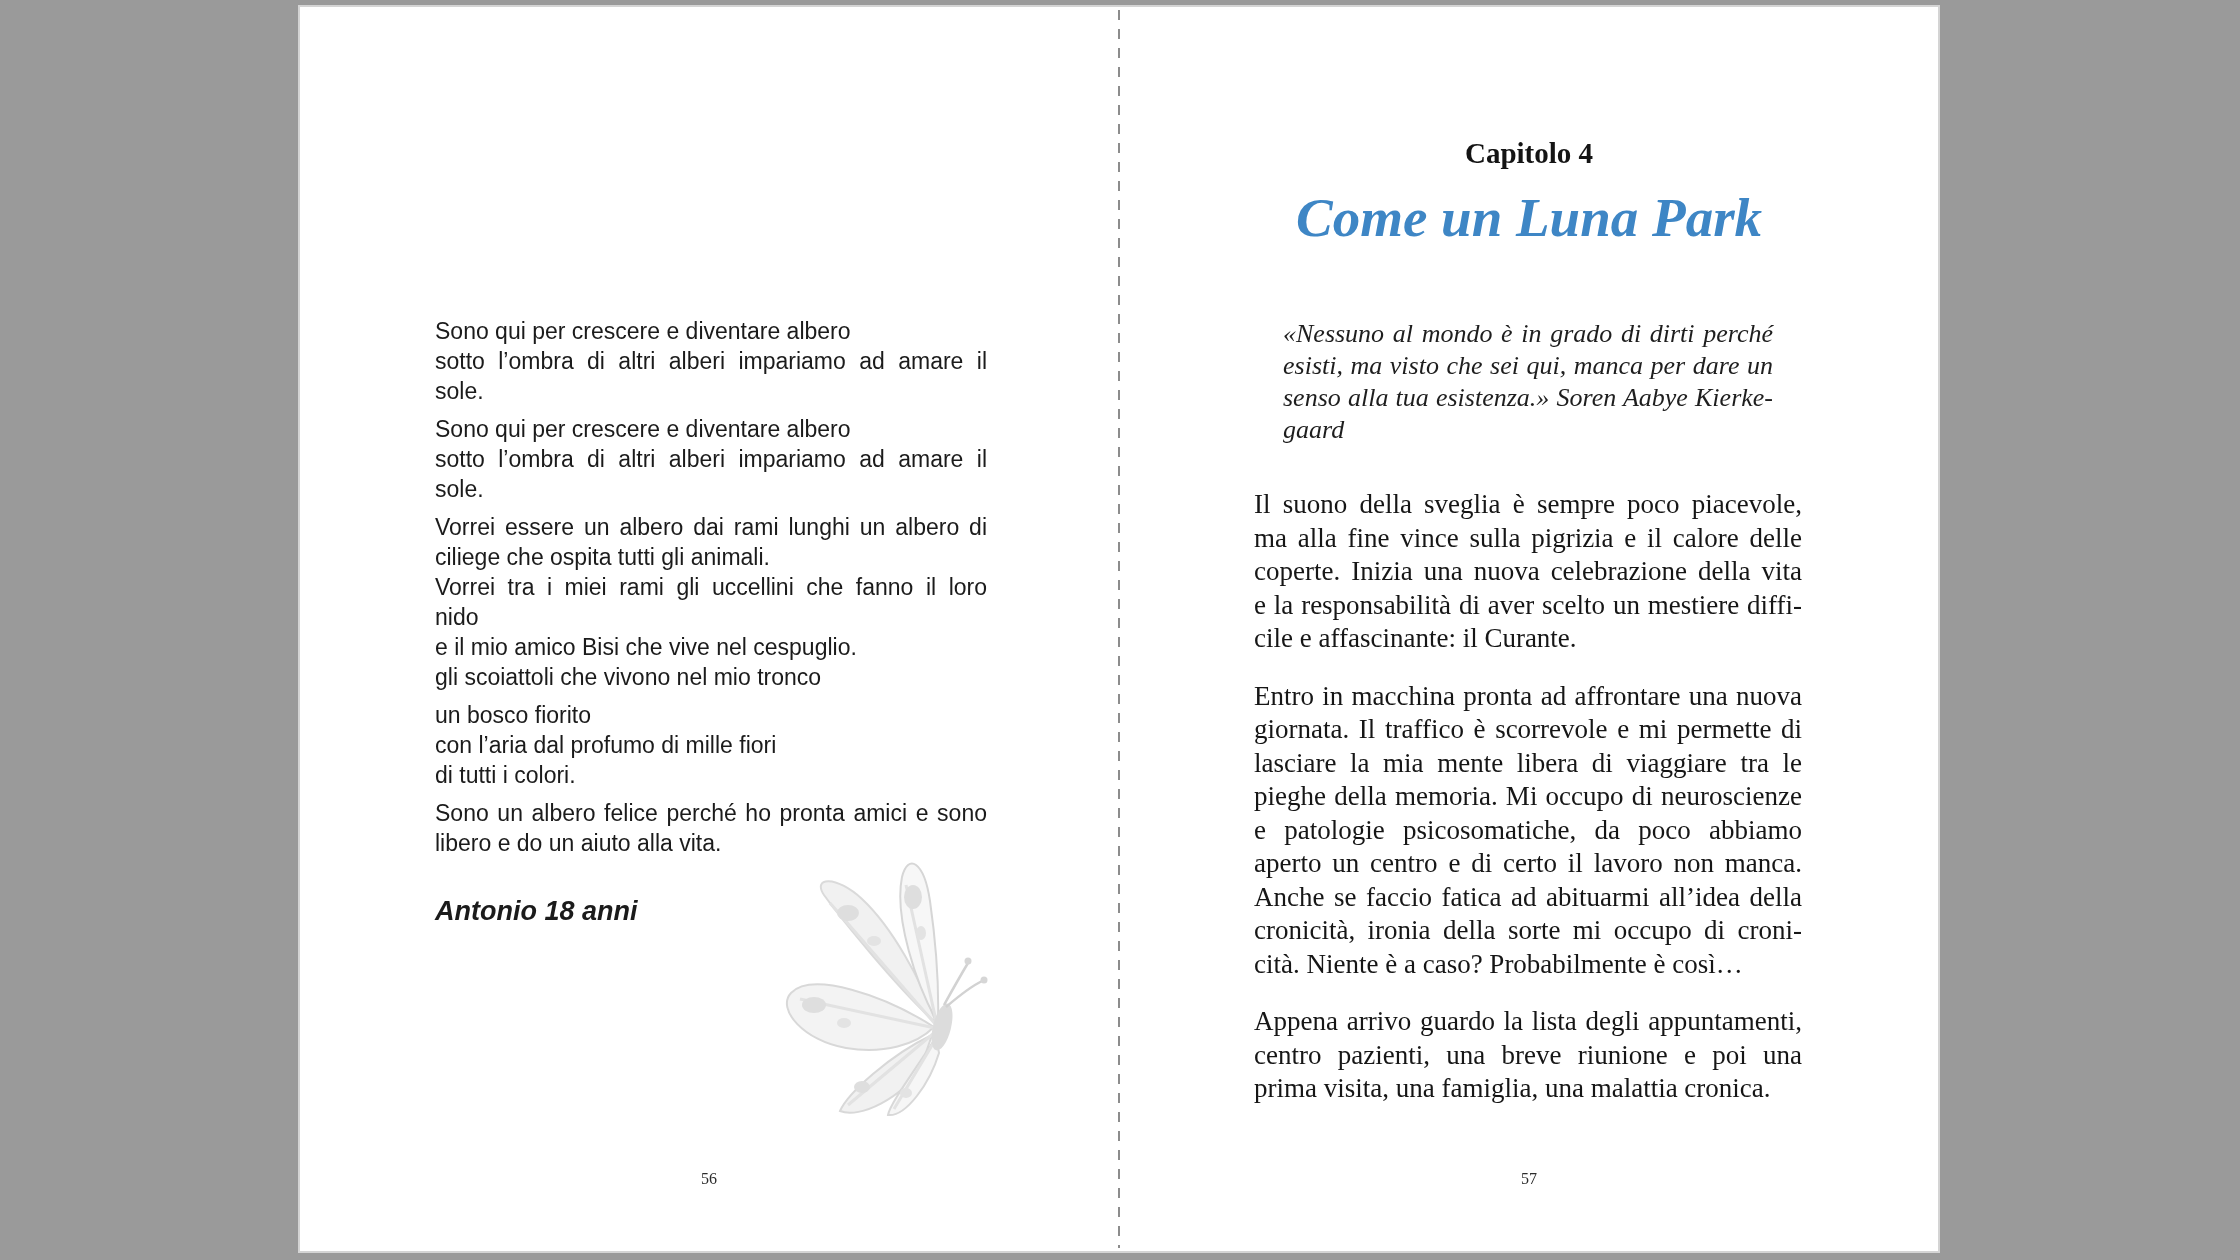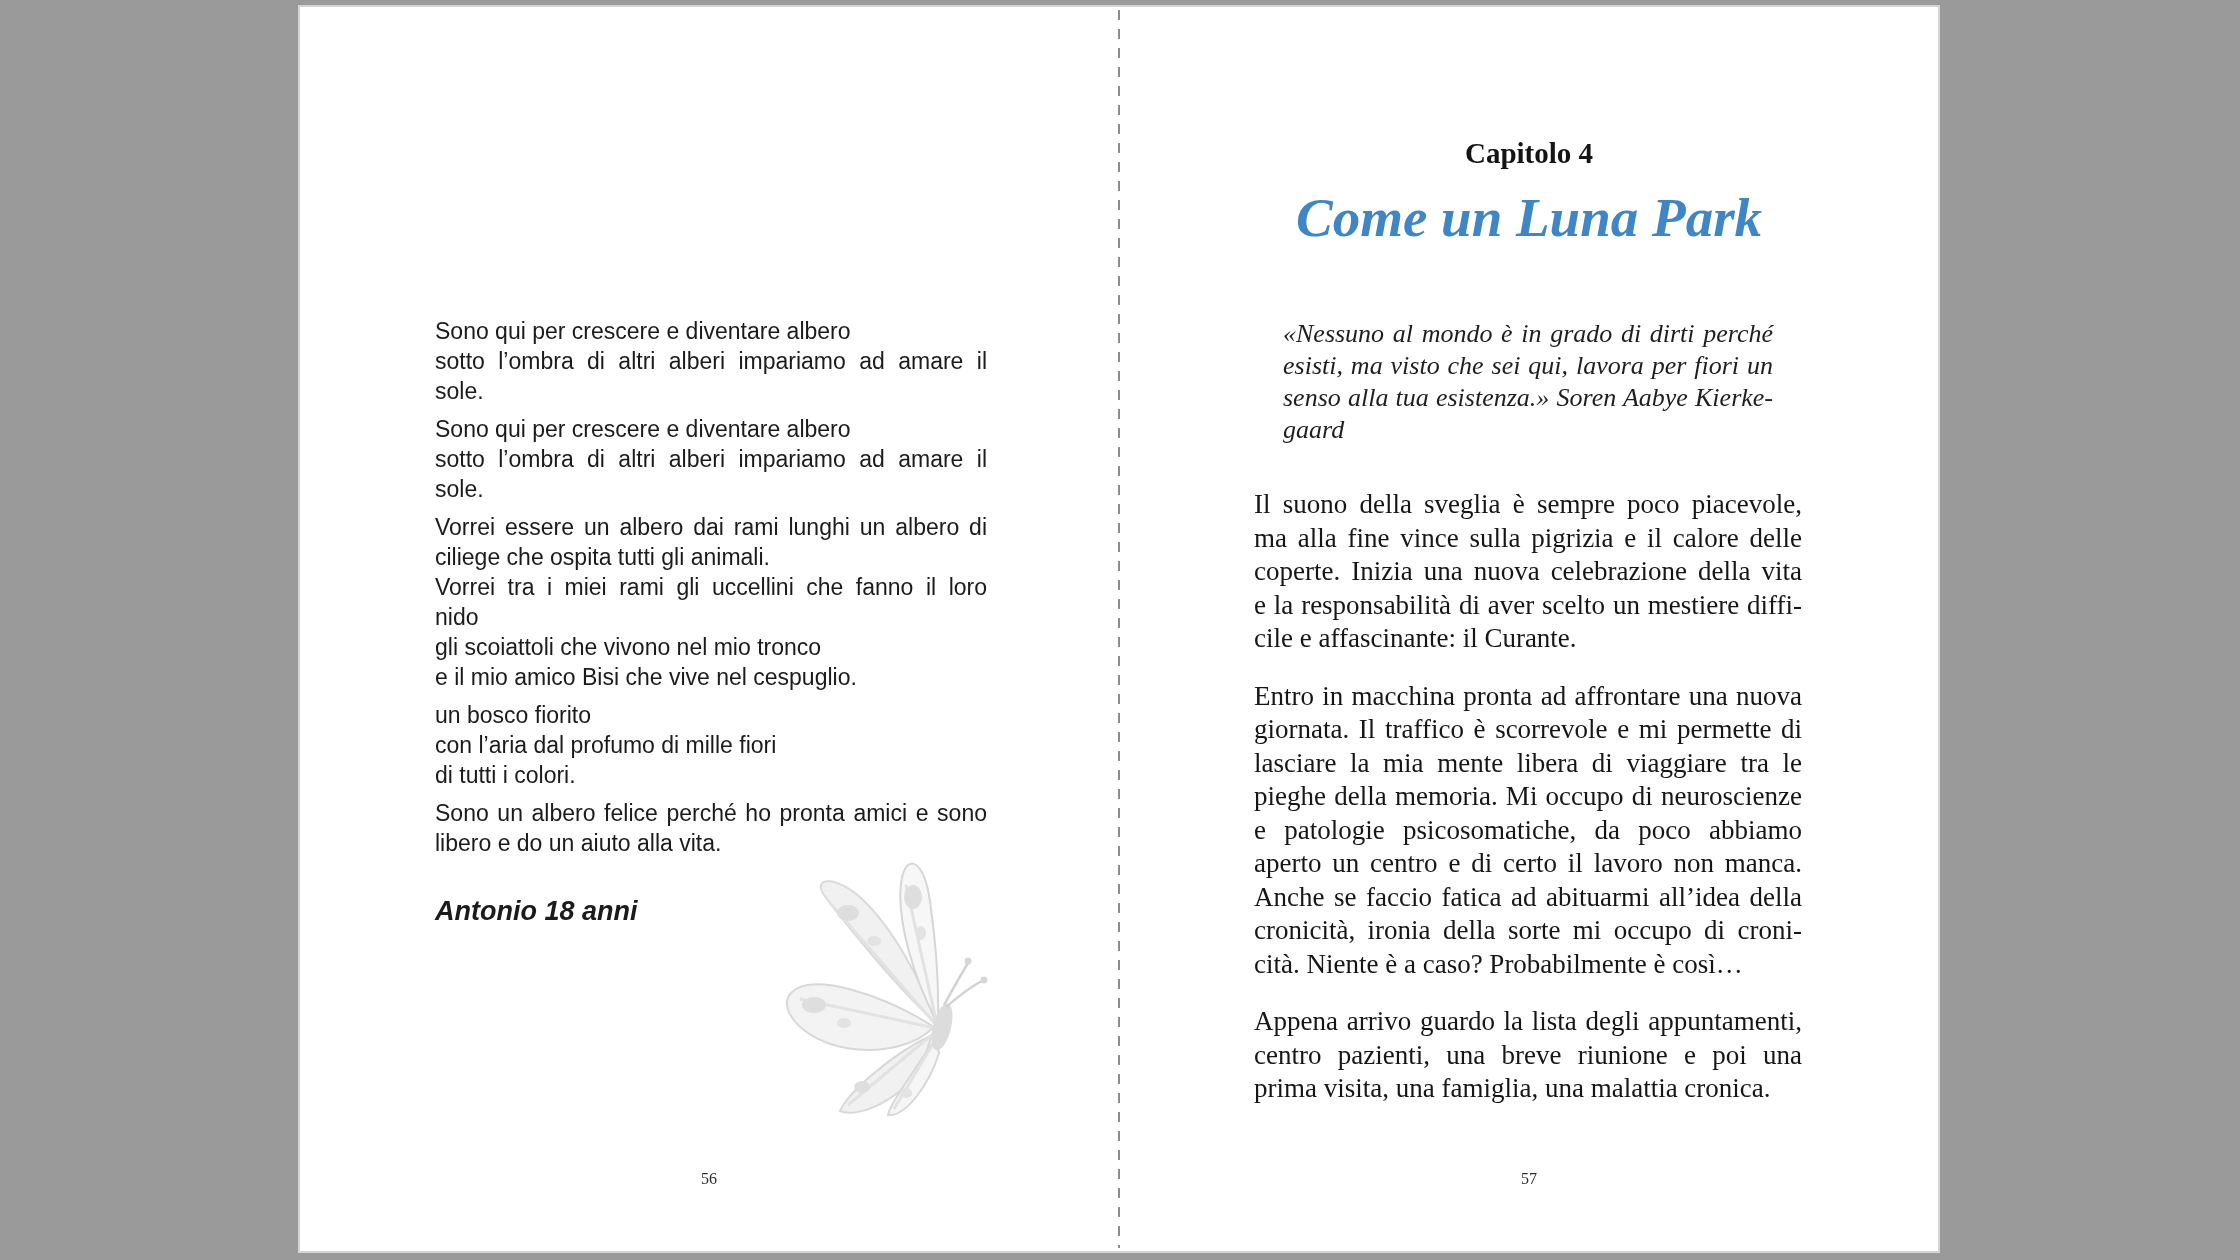--- a/index.html
+++ b/index.html
@@ -78,22 +78,22 @@
         <div class="stanza">
           <div class="tline">Sono qui per crescere e diventare albero</div>
           <div class="tline stretch">sotto l’ombra di altri alberi impariamo ad amare il</div>
           <div class="tline">sole.</div>
         </div>
         <div class="stanza">
           <div class="tline stretch">Vorrei essere un albero dai rami lunghi un albero di</div>
           <div class="tline">ciliege che ospita tutti gli animali.</div>
           <div class="tline stretch">Vorrei tra i miei rami gli uccellini che fanno il loro</div>
           <div class="tline">nido</div>
+          <div class="tline">e il mio amico Bisi che vive nel cespuglio.</div>
           <div class="tline">gli scoiattoli che vivono nel mio tronco</div>
-          <div class="tline">e il mio amico Bisi che vive nel cespuglio.</div>
         </div>
         <div class="stanza">
           <div class="tline">un bosco fiorito</div>
           <div class="tline">con l’aria dal profumo di mille fiori</div>
           <div class="tline">di tutti i colori.</div>
         </div>
         <div class="stanza">
           <div class="tline stretch">Sono un albero felice perché ho pronta amici e sono</div>
           <div class="tline">libero e do un aiuto alla vita.</div>
         </div>
@@ -135,21 +135,21 @@
     <div class="pagenum">56</div>
   </div>
 
   <div class="divider"></div>
 
   <div class="page page-right">
     <div class="chapter-label">Capitolo 4</div>
     <div class="chapter-title" style="color: rgb(62, 134, 197);">Come un Luna Park</div>
     <div class="quote">
         <div class="tline stretch">«Nessuno al mondo è in grado di dirti perché</div>
-        <div class="tline stretch">esisti, ma visto che sei qui, lavora per fiori un</div>
+        <div class="tline stretch">esisti, ma visto che sei qui, manca per dare un</div>
         <div class="tline stretch">senso alla tua esistenza.» Soren Aabye Kierke-</div>
         <div class="tline">gaard</div>
       </div>
     <div class="bodycol">
         <div class="para">
           <div class="tline stretch">Il suono della sveglia è sempre poco piacevole,</div>
           <div class="tline stretch">ma alla fine vince sulla pigrizia e il calore delle</div>
           <div class="tline stretch">coperte. Inizia una nuova celebrazione della vita</div>
           <div class="tline stretch">e la responsabilità di aver scelto un mestiere diffi-</div>
           <div class="tline">cile e affascinante: il Curante.</div>

